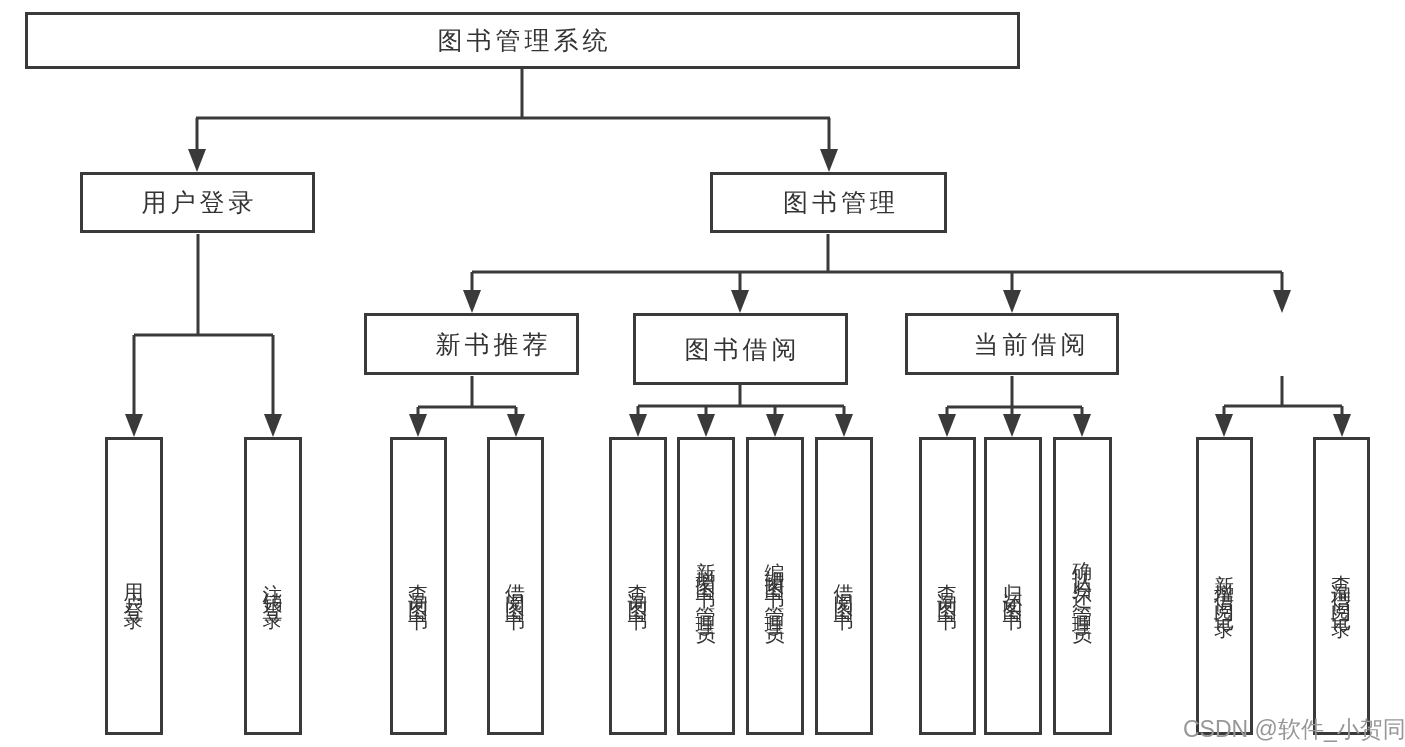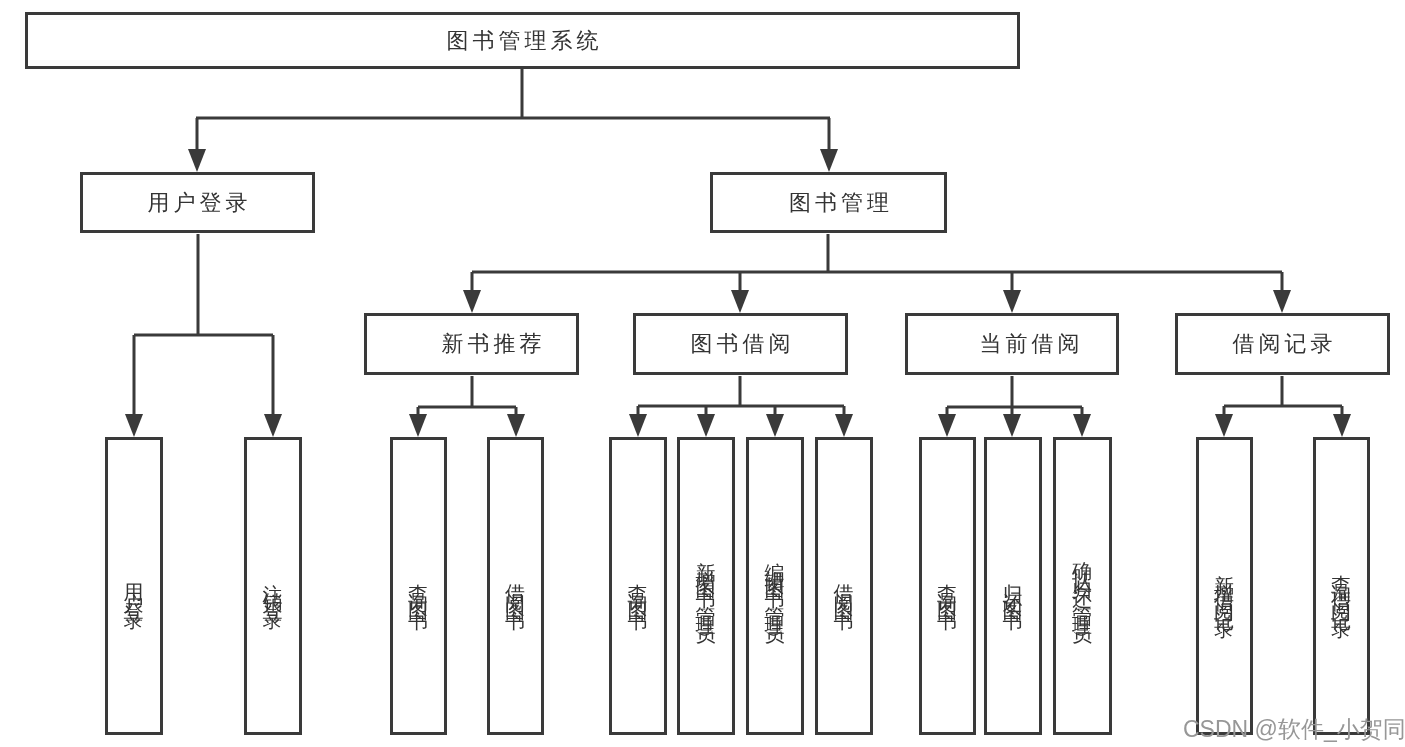--- a/index.html
+++ b/index.html
@@ -28,21 +28,21 @@
     box-sizing: border-box;
     border: 3px solid #3a3a3a;
     background: #ffffff;
     display: flex;
     align-items: center;
     justify-content: center;
     color: #333333;
     z-index: 1;
   }
   .node.h span {
-    font-size: 22px;
+    font-size: 25px;
     letter-spacing: 4px;
     white-space: nowrap;
     text-indent: 4px;
   }
   .node.v span {
     writing-mode: vertical-rl;
     text-orientation: mixed;
     font-size: 20px;
     letter-spacing: 0.45em;
     line-height: 1;
@@ -118,28 +118,25 @@
   <div class="node h" style="left:80px; top:172px; width:235px; height:61px;">
     <span>用户登录</span>
   </div>
   <div class="node h" style="left:710px; top:172px; width:237px; height:61px;padding-left:21px;">
     <span>图书管理</span>
   </div>
 
   <div class="node h" style="left:364px; top:313px; width:215px; height:62px;padding-left:40px;">
     <span>新书推荐</span>
   </div>
-  <div class="node h" style="left:633px; top:313px; width:215px; height:62px;">
+  <div class="node h" style="left:633px; top:313px; width:215px; height:72px;">
     <span>图书借阅</span>
   </div>
   <div class="node h" style="left:905px; top:313px; width:214px; height:62px;padding-left:35px;">
     <span>当前借阅</span>
-  </div>
-  <div class="node h" style="left:1175px; top:313px; width:215px; height:62px;">
-    <span>借阅记录</span>
   </div>
 
   <div class="node v" style="left:105px; top:437px; width:58px; height:298px;">
     <span>用户登录</span>
   </div>
   <div class="node v" style="left:244px; top:437px; width:58px; height:298px;">
     <span>注销登录</span>
   </div>
 
   <div class="node v" style="left:390px; top:437px; width:57px; height:298px;">

